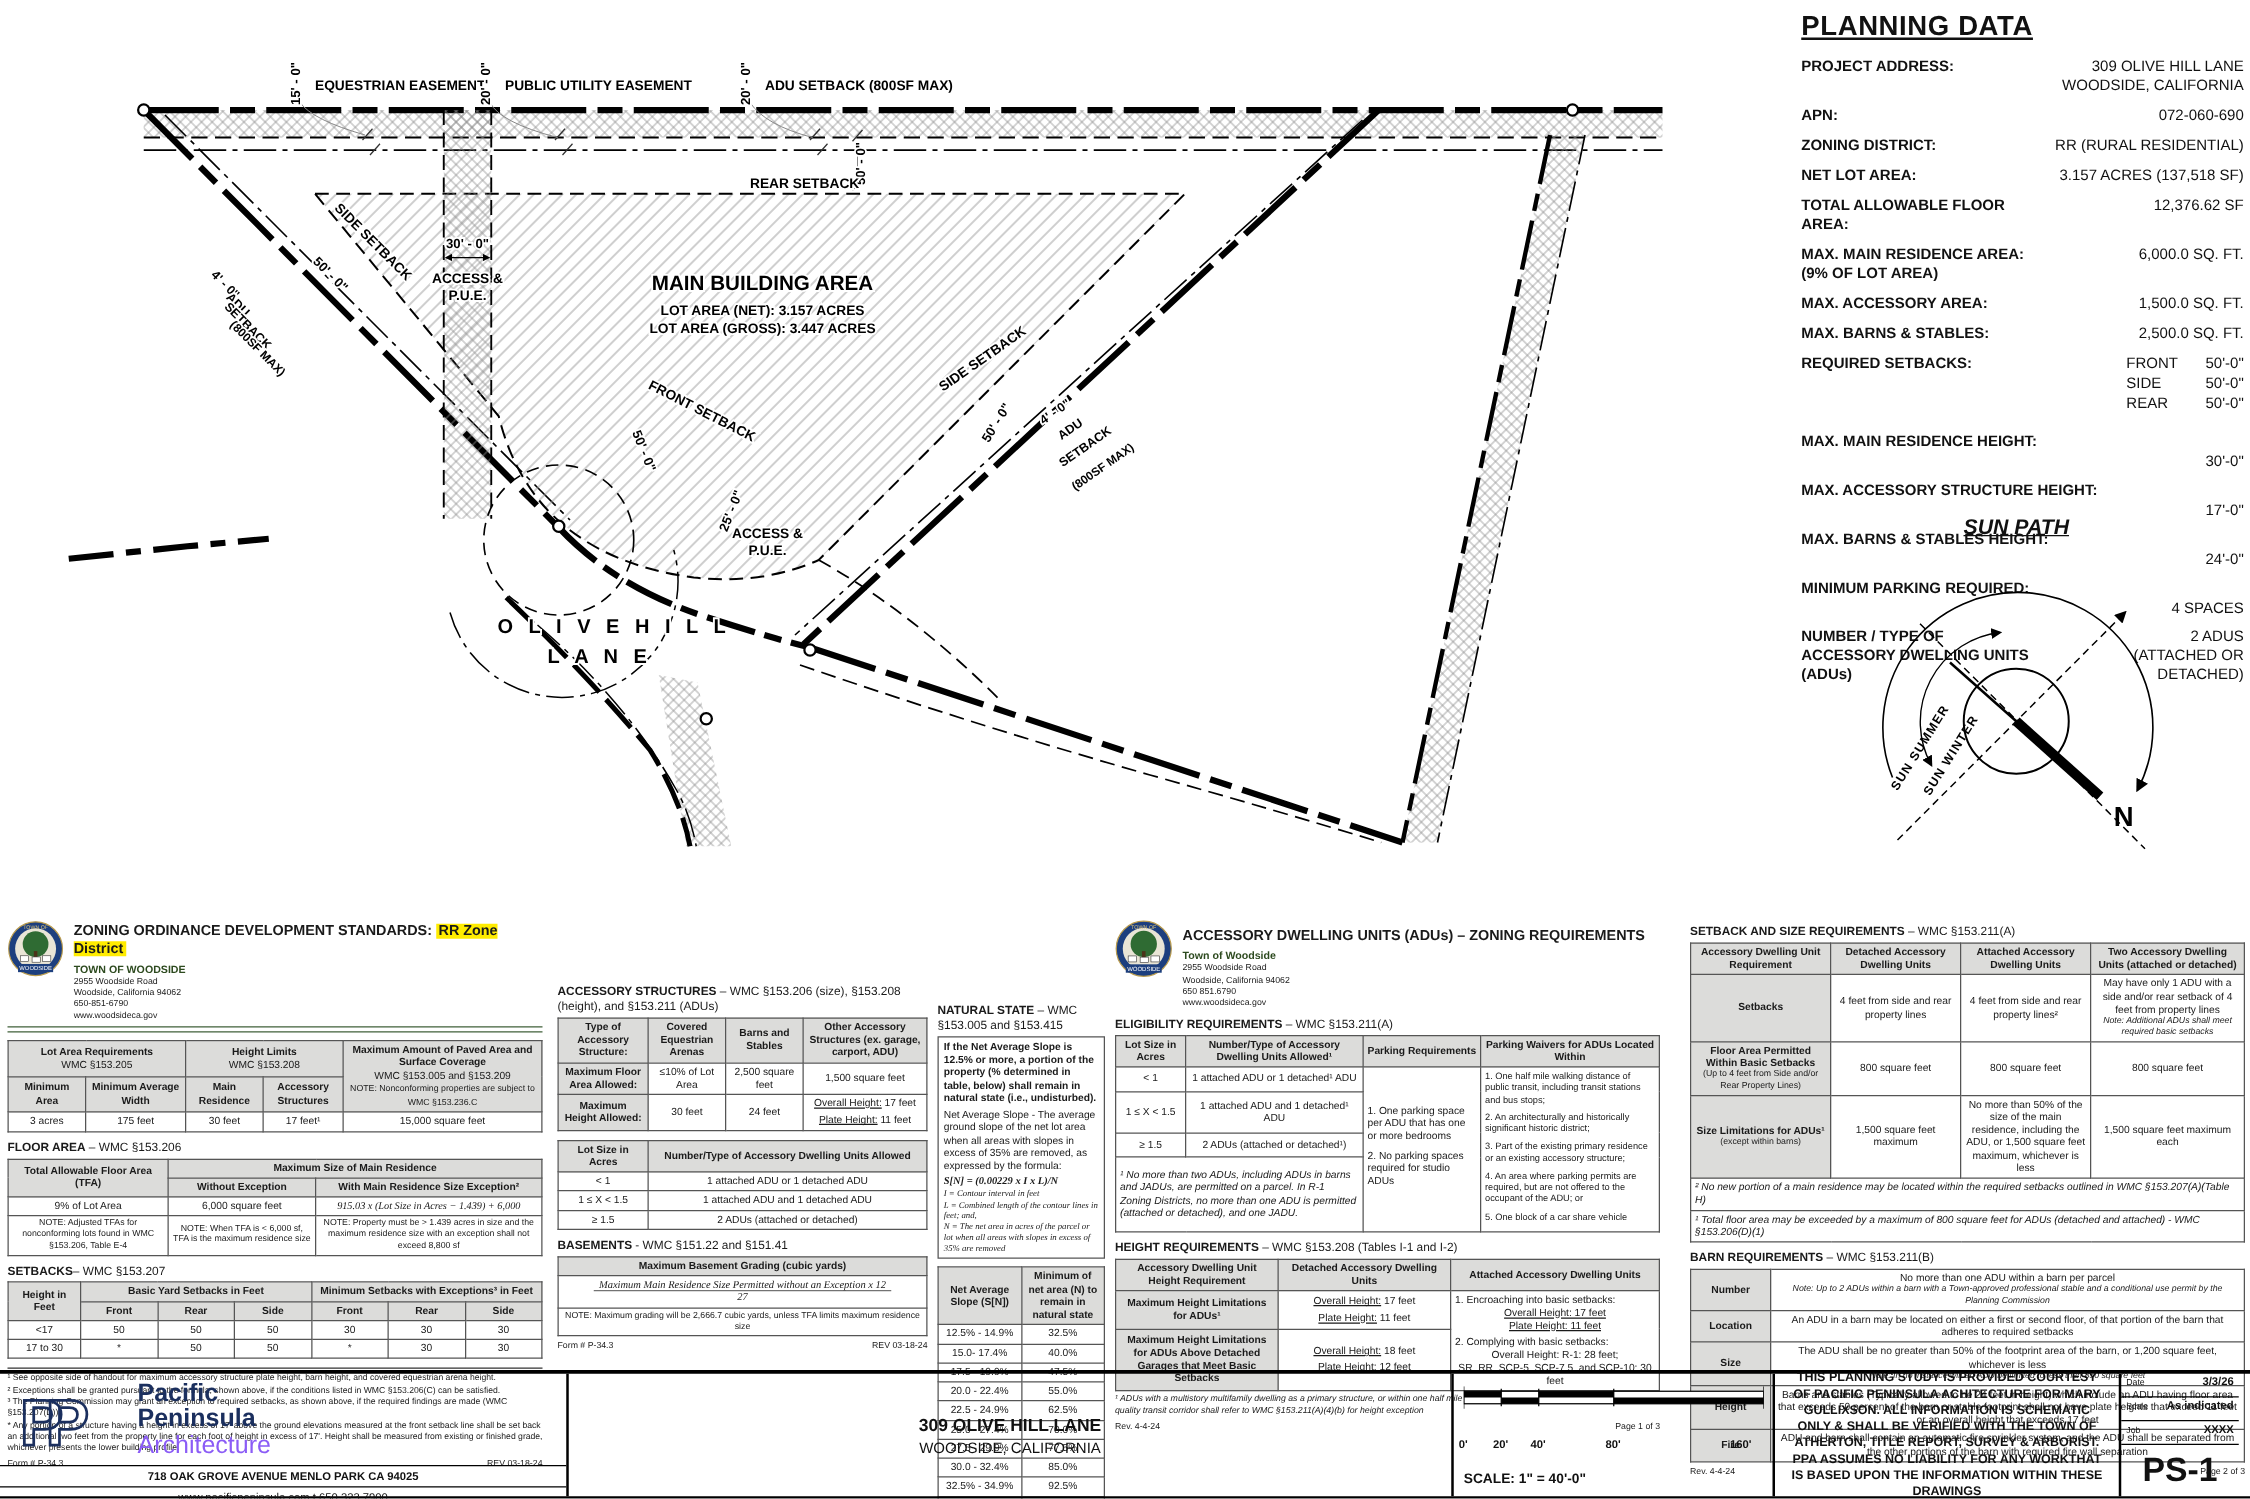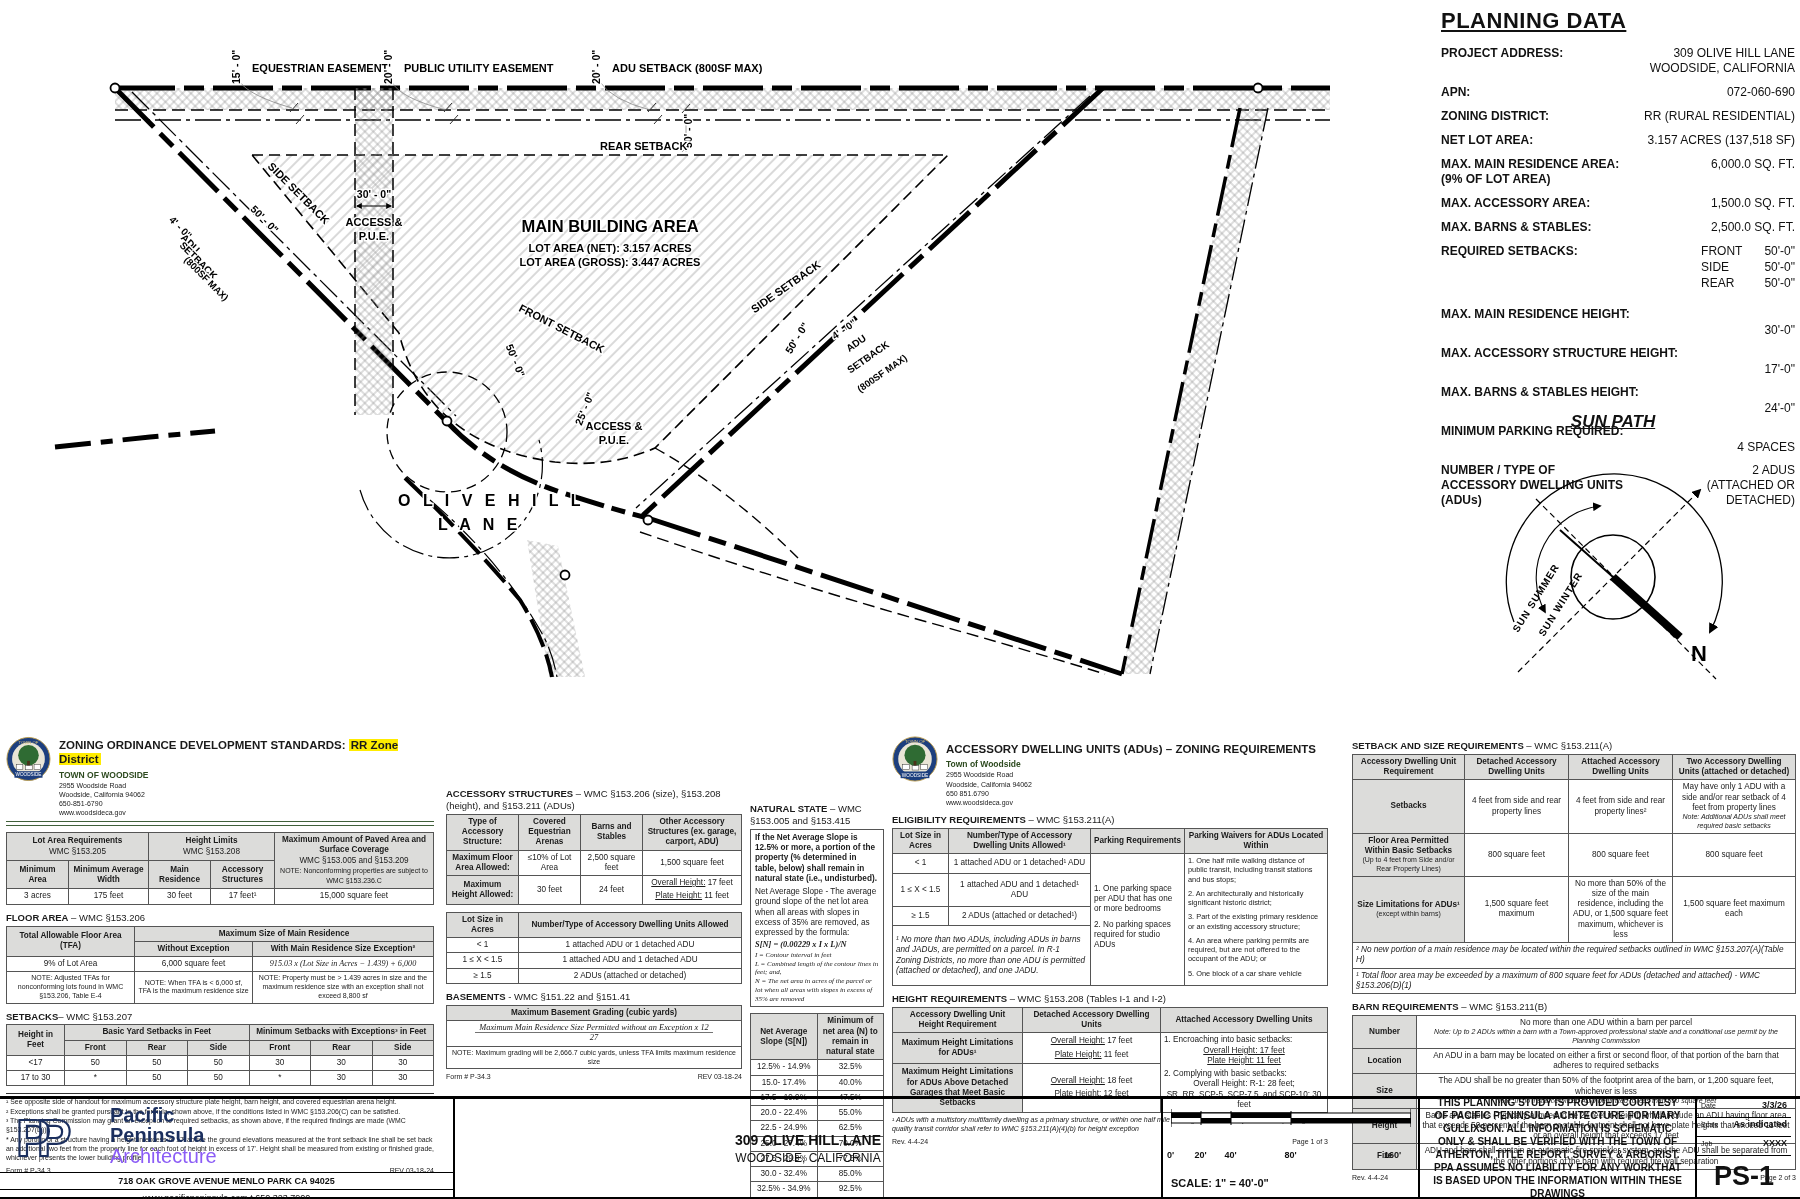--- a/index.html
+++ b/index.html
@@ -191,20 +191,24 @@
     </div>
     <div class="pd-row">
       <div class="pd-label">ZONING DISTRICT:</div>
       <div class="pd-value">RR (RURAL RESIDENTIAL)</div>
     </div>
     <div class="pd-row">
       <div class="pd-label">NET LOT AREA:</div>
       <div class="pd-value">3.157 ACRES (137,518 SF)</div>
     </div>
     <div class="pd-row">
+      <div class="pd-label">TOTAL ALLOWABLE FLOOR AREA:</div>
+      <div class="pd-value">12,376.62 SF</div>
+    </div>
+    <div class="pd-row">
       <div class="pd-label">MAX. MAIN RESIDENCE AREA:
 (9% OF LOT AREA)</div>
       <div class="pd-value">6,000.0 SQ. FT.</div>
     </div>
     <div class="pd-row">
       <div class="pd-label">MAX. ACCESSORY AREA:</div>
       <div class="pd-value">1,500.0 SQ. FT.</div>
     </div>
     <div class="pd-row">
       <div class="pd-label">MAX. BARNS &amp; STABLES:</div>

